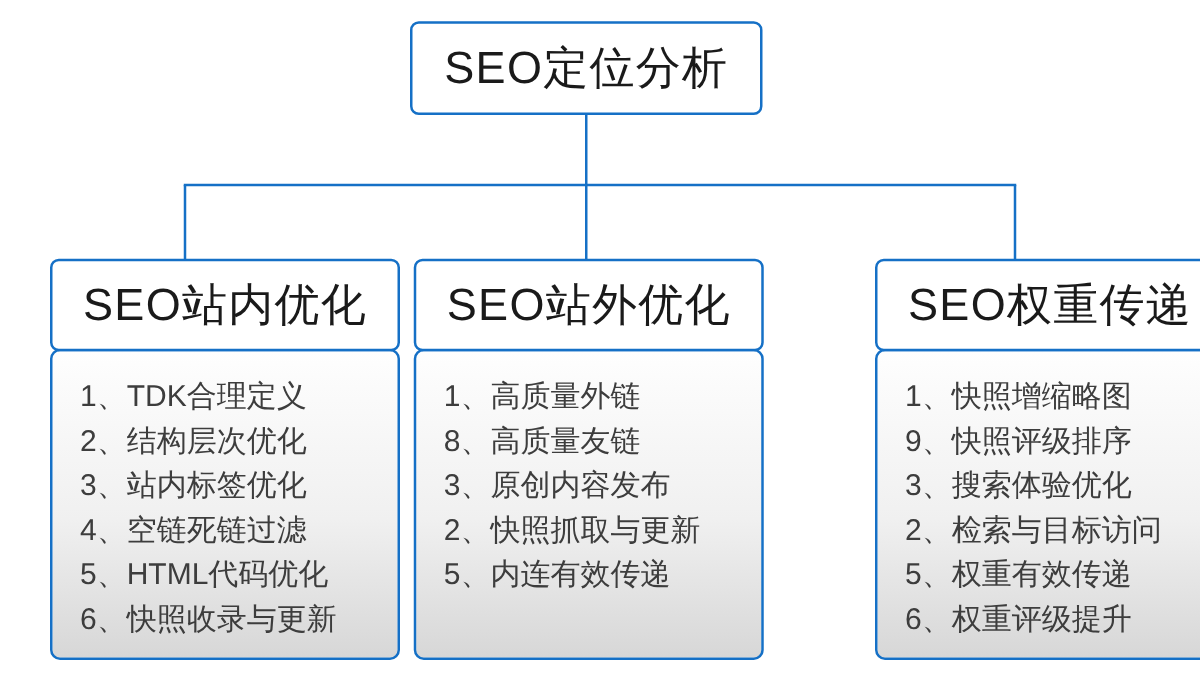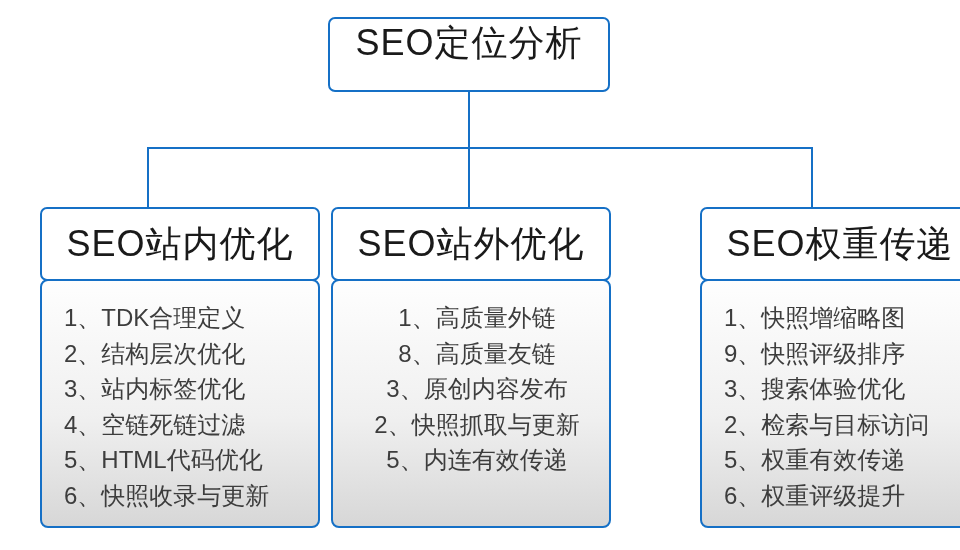--- a/index.html
+++ b/index.html
@@ -20,20 +20,21 @@
     position: absolute;
     left: 328px;
     top: 17px;
     width: 282px;
     height: 75px;
     box-sizing: border-box;
     background: #ffffff;
     border: 2px solid #1570c6;
     border-radius: 7px;
     display: flex;
+    align-items: center;
     justify-content: center;
     font-size: 36px;
     color: #1a1a1a;
     letter-spacing: 1px;
   }
   
   .cline {
     position: absolute;
     background: #1570c6;
   }
@@ -42,21 +43,21 @@
   .v-left   { left: 147px; top: 148px; width: 2px;  height: 60px; }
   .v-mid    { left: 468px; top: 148px; width: 2px;  height: 60px; }
   .v-right  { left: 811px; top: 148px; width: 2px;  height: 60px; }
   
   .column {
     position: absolute;
     top: 207px;
     width: 280px;
   }
   .col-left  { left: 8px; padding-left: 32px; }
-  .col-mid   { left: 331px; text-align: center; }
+  .col-mid   { left: 331px; }
   .col-right { left: 672px; margin-left: 28px; }
   .col-header {
     box-sizing: border-box;
     width: 100%;
     height: 74px;
     background: #ffffff;
     border: 2px solid #1570c6;
     border-radius: 7px;
     display: flex;
     align-items: center;

